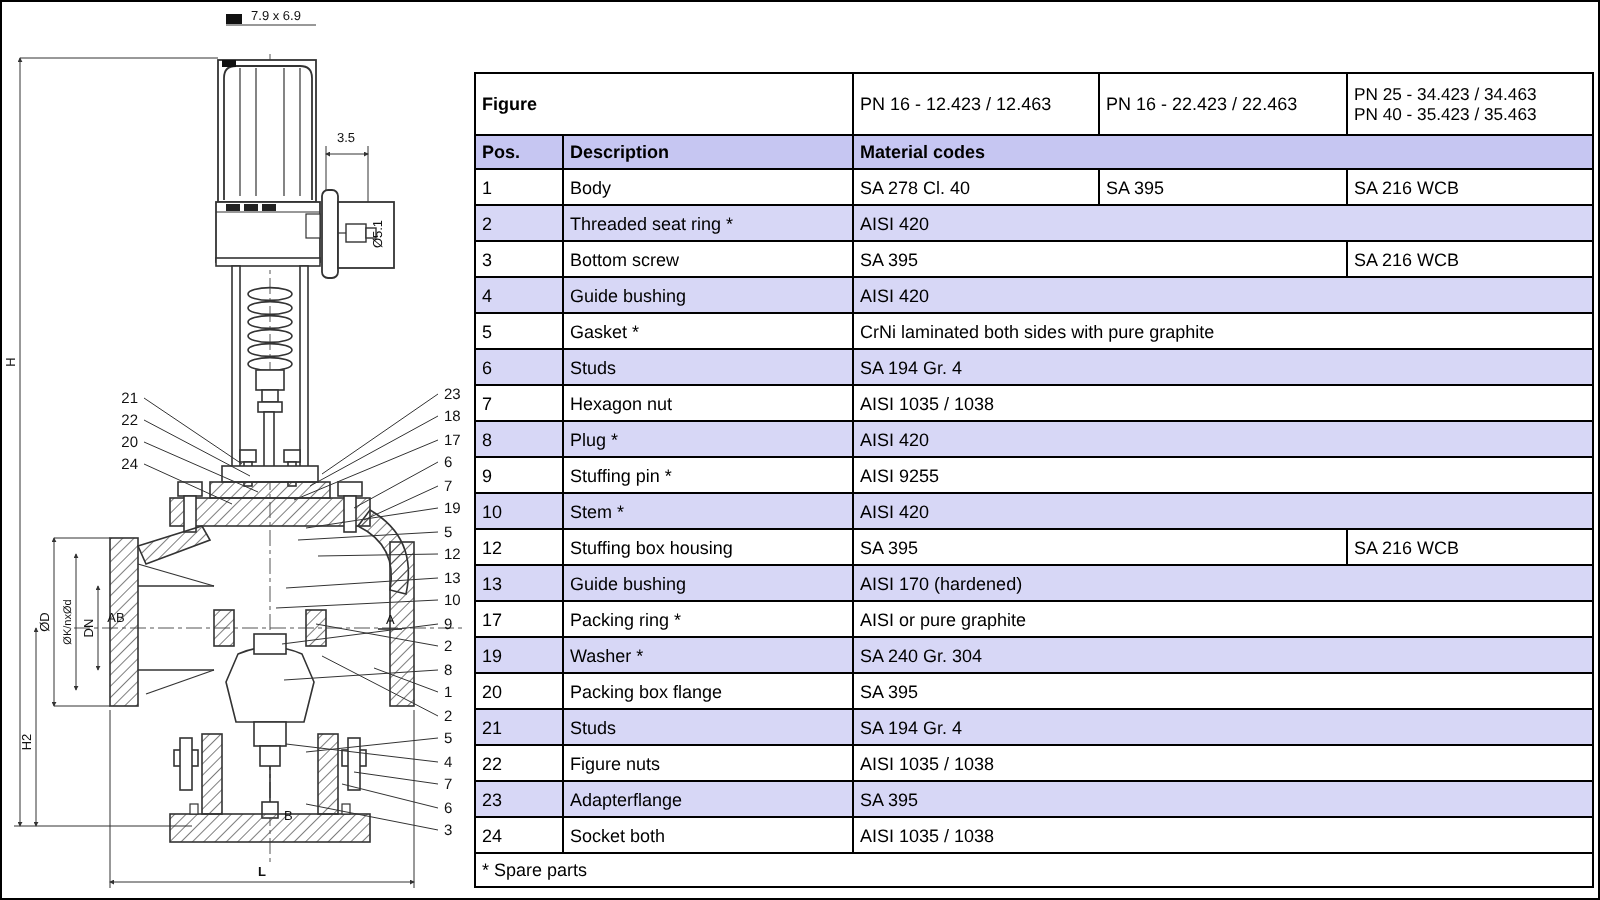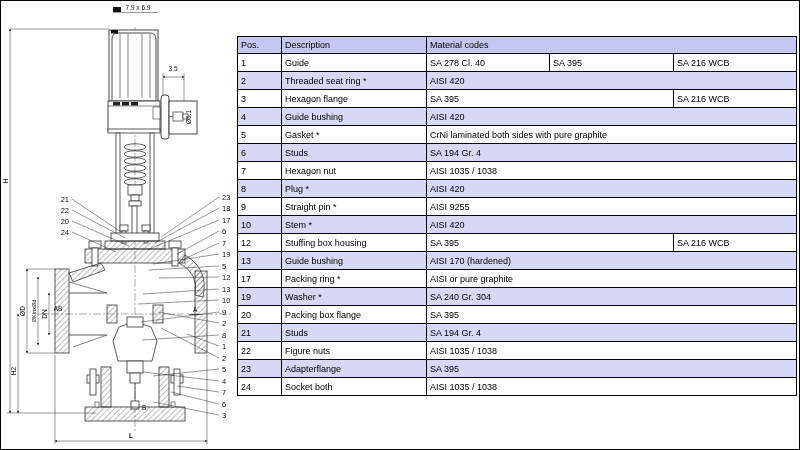--- a/index.html
+++ b/index.html
@@ -12,21 +12,21 @@
   .parttxt{font-size:7.5px;}
   
   table.parts{position:absolute;left:236px;top:35px;width:559px;border-collapse:collapse;
               table-layout:fixed;}
   table.parts td{border:1px solid #000;font-size:9px;padding:0 3px;height:17px;
                  text-align:left;vertical-align:middle;overflow:hidden;white-space:nowrap;
                  background:#fff;}
   tr.figure-row td{height:30px;}
   tr.figure-row .two-line{white-space:normal;line-height:10.5px;font-size:8.6px;}
   .bold{font-weight:bold;}
-  tr.hdr2 td{background:var(--hdr-bg);font-weight:normal;height:16px;}
+  tr.hdr2 td{background:var(--hdr-bg);font-weight:bold;height:16px;}
   tr.alt td{background:var(--alt-bg);}
   tr.footer-row td{height:16px;}
 </style>
 </head>
 <body>
 
 <div class="page">
 
   <div class="diagram">
     <svg viewBox="0 0 236 450" width="236" height="450">
@@ -222,41 +222,50 @@
 
   <table class="parts">
     <colgroup>
       <col style="width:44px">
         <col style="width:145px">
         <col style="width:123px">
         <col style="width:124px">
         <col style="width:123px">
     </colgroup>
     <tbody>
+      <tr class="figure-row">
+        <td colspan="2" class="bold">Figure</td>
+        <td>PN 16 - 12.423 / 12.463</td>
+        <td>PN 16 - 22.423 / 22.463</td>
+        <td class="two-line">
+          <div>PN 25 - 34.423 / 34.463</div>
+          <div>PN 40 - 35.423 / 35.463</div>
+        </td>
+      </tr>
       <tr class="hdr2">
         <td>Pos.</td>
         <td>Description</td>
         <td colspan="3">Material codes</td>
       </tr>
 
     <tr>
           <td>1</td>
-          <td>Guide</td>
+          <td>Body</td>
           <td>SA 278 Cl. 40</td>
           <td>SA 395</td>
           <td>SA 216 WCB</td>
         </tr>
         <tr class="alt">
           <td>2</td>
           <td>Threaded seat ring *</td>
           <td colspan="3">AISI 420</td>
         </tr>
         <tr>
           <td>3</td>
-          <td>Hexagon flange</td>
+          <td>Bottom screw</td>
           <td colspan="2">SA 395</td>
           <td>SA 216 WCB</td>
         </tr>
         <tr class="alt">
           <td>4</td>
           <td>Guide bushing</td>
           <td colspan="3">AISI 420</td>
         </tr>
         <tr>
           <td>5</td>
@@ -273,21 +282,21 @@
           <td>Hexagon nut</td>
           <td colspan="3">AISI 1035 / 1038</td>
         </tr>
         <tr class="alt">
           <td>8</td>
           <td>Plug *</td>
           <td colspan="3">AISI 420</td>
         </tr>
         <tr>
           <td>9</td>
-          <td>Straight pin *</td>
+          <td>Stuffing pin *</td>
           <td colspan="3">AISI 9255</td>
         </tr>
         <tr class="alt">
           <td>10</td>
           <td>Stem *</td>
           <td colspan="3">AISI 420</td>
         </tr>
         <tr>
           <td>12</td>
           <td>Stuffing box housing</td>
@@ -327,16 +336,19 @@
         <tr class="alt">
           <td>23</td>
           <td>Adapterflange</td>
           <td colspan="3">SA 395</td>
         </tr>
         <tr>
           <td>24</td>
           <td>Socket both</td>
           <td colspan="3">AISI 1035 / 1038</td>
         </tr>
+        <tr class="footer-row">
+          <td colspan="5">* Spare parts</td>
+        </tr>
       </tbody>
   </table>
 
 </div>
 
 </body></html>

